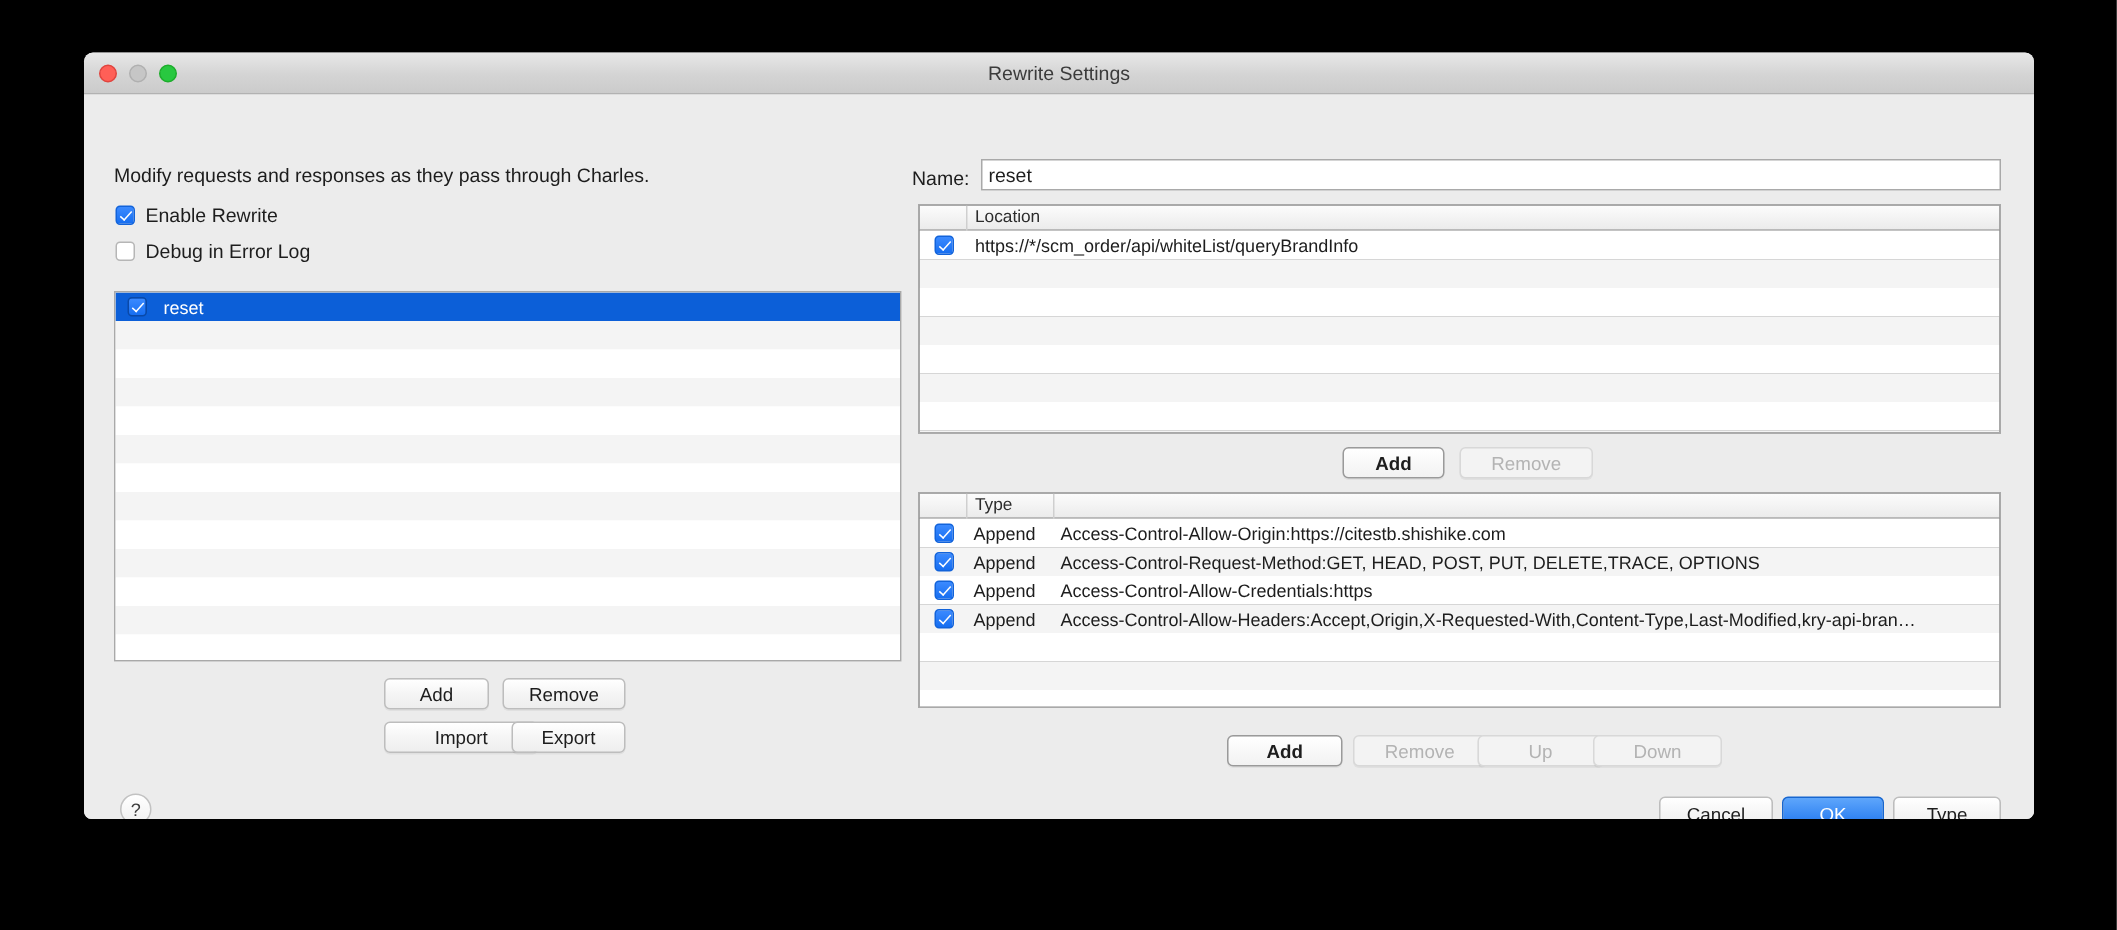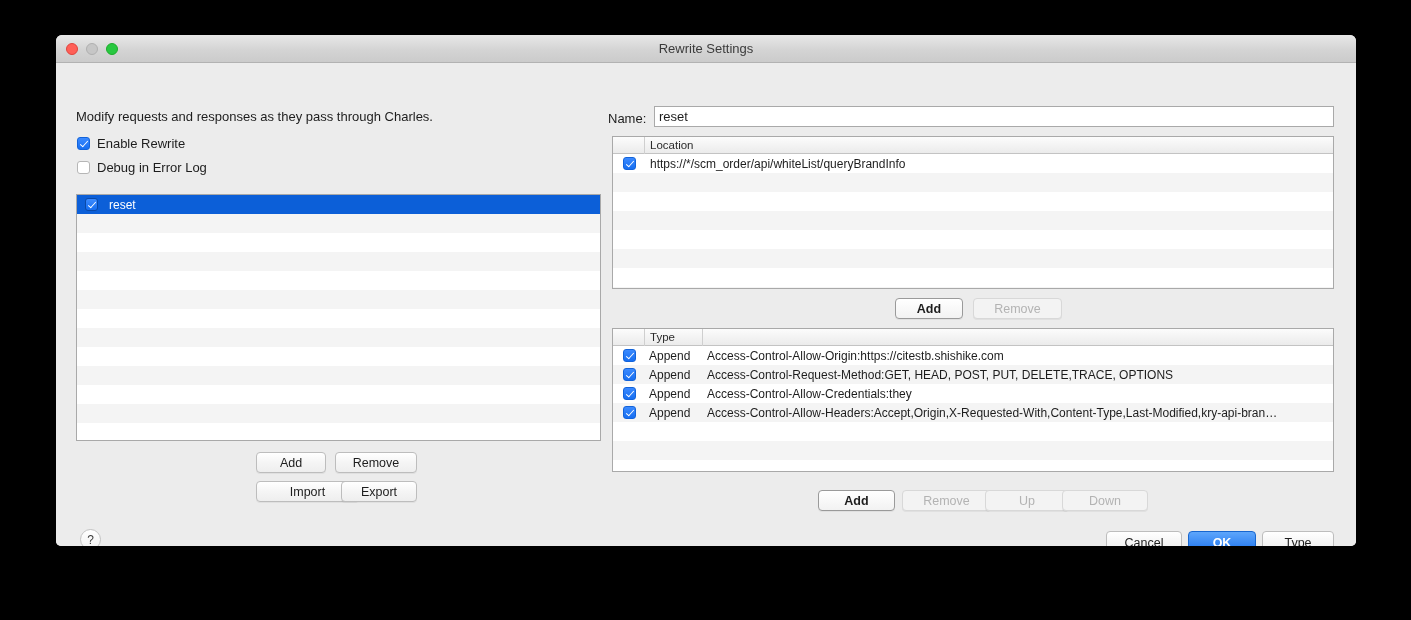--- a/index.html
+++ b/index.html
@@ -117,21 +117,21 @@
     cursor: default;
     white-space: nowrap;
   }
   .btn.disabled { color: #b3b3b3; background: #f3f3f3; border-color: #d8d8d8; }
   .btn.default {
     font-weight: bold;
     border-color: #9a9a9a;
     background: linear-gradient(to bottom, #ffffff 0%, #f2f2f2 100%);
   }
   .btn.primary {
-    color: #ffffff; font-weight: bold;
+    color: #ffffff; font-weight: normal;
     background: linear-gradient(to bottom, #5ea6fb 0%, #1a71ee 100%);
     border: 1px solid #1766cf;
   }
 
   #lbtn-add    { position: absolute; left: 200px; top: 389px; width: 70px; }
   #lbtn-remove { position: absolute; left: 279px; top: 389px; width: 82px; }
   #lbtn-import { position: absolute; left: 200px; top: 418px; width: 103px; }
   #lbtn-export { position: absolute; left: 285px; top: 418px; width: 76px; }
 
   #help-btn {
@@ -310,21 +310,21 @@
             <span class="cb checked"></span>
           </span>
         <span class="cell-type">Append</span>
         <span class="cell-act">Access-Control-Request-Method:GET, HEAD, POST, PUT, DELETE,TRACE, OPTIONS</span>
       </div>
       <div class="trow even">
         <span class="cell-chk">
             <span class="cb checked"></span>
           </span>
         <span class="cell-type">Append</span>
-        <span class="cell-act">Access-Control-Allow-Credentials:they</span>
+        <span class="cell-act">Access-Control-Allow-Credentials:https</span>
       </div>
       <div class="trow odd">
         <span class="cell-chk">
             <span class="cb checked"></span>
           </span>
         <span class="cell-type">Append</span>
         <span class="cell-act">Access-Control-Allow-Headers:Accept,Origin,X-Requested-With,Content-Type,Last-Modified,kry-api-bran…</span>
       </div>
 
       <div class="trow even"></div>

